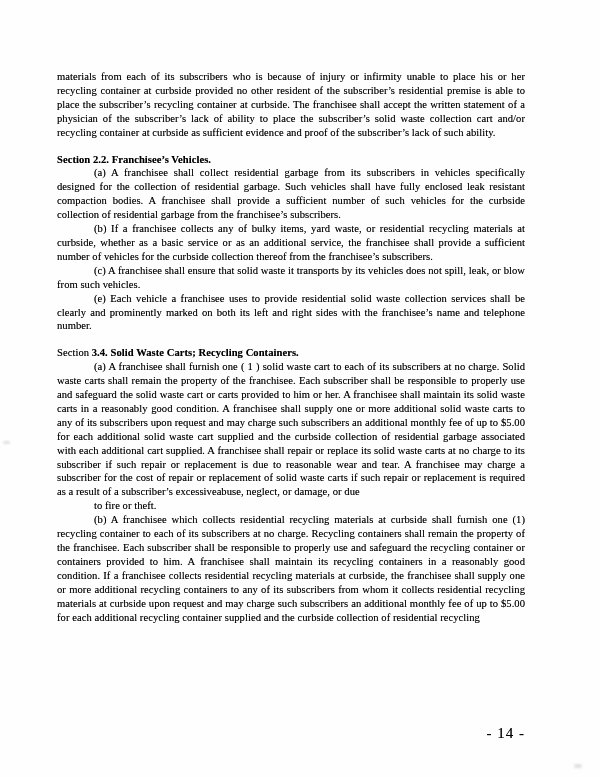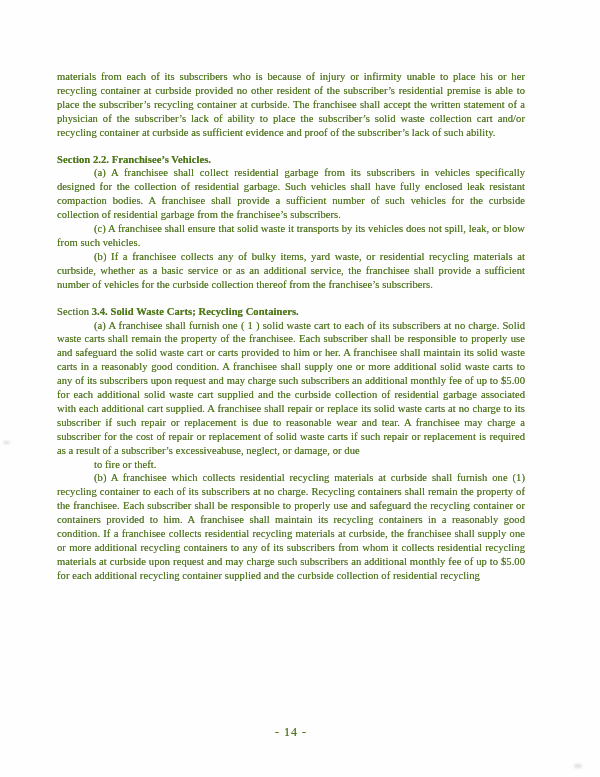--- a/index.html
+++ b/index.html
@@ -7,21 +7,21 @@
     padding: 0;
     background: #ffffff;
   }
   .page {
     position: relative;
     width: 600px;
     height: 777px;
     background: #fefefe;
     overflow: hidden;
     font-family: "Liberation Serif", "DejaVu Serif", serif;
-    color: #4d7c0f;
+    color: #000000;
   }
   .textblock {
     position: absolute;
     left: 57px;
     top: 70px;
     width: 468px;
     font-size: 10.6px;
     line-height: 13.9px;
     text-align: justify;
     letter-spacing: 0.04px;
@@ -46,22 +46,22 @@
     margin-top: 47px;
   }
   .tail {
     display: block;
   }
   .pagenum {
     position: absolute;
     left: 57px;
     top: 725px;
     width: 468px;
-    text-align: center;
-    font-size: 12px;
+    text-align: right;
+    font-size: 15px;
     letter-spacing: 1px;
     text-shadow: 0 0 0.6px rgba(35, 35, 35, 0.55);
   }
   .artifact {
     position: absolute;
     background: rgba(120, 120, 120, 0.22);
     border-radius: 2px;
     filter: blur(1px);
   }
   .artifact-left {
@@ -83,25 +83,26 @@
 <div class="page">
 
   <div class="textblock">
 
     <p class="para">materials from each of its subscribers who is because of injury or infirmity unable to place his or her recycling container at curbside provided no other resident of the subscriber’s residential premise is able to place the subscriber’s recycling container at curbside. The franchisee shall accept the written statement of a physician of the subscriber’s lack of ability to place the subscriber’s solid waste collection cart and/or recycling container at curbside as sufficient evidence and proof of the subscriber’s lack of such ability.</p>
 
     <p class="heading">Section 2.2. Franchisee’s Vehicles.</p>
 
     <p class="para indent">(a) A franchisee shall collect residential garbage from its subscribers in vehicles specifically designed for the collection of residential garbage. Such vehicles shall have fully enclosed leak resistant compaction bodies. A franchisee shall provide a sufficient number of such vehicles for the curbside collection of residential garbage from the franchisee’s subscribers.</p>
 
+    <p class="para indent">(b) If a franchisee collects any of bulky items, yard waste, or residential recycling materials at curbside, whether as a basic service or as an additional service, the franchisee shall provide a sufficient number of vehicles for the curbside collection thereof from the franchisee’s subscribers.</p>
+
     <p class="para indent">(c) A franchisee shall ensure that solid waste it transports by its vehicles does not spill, leak, or blow from such vehicles.</p>
 
-    <p class="para indent">(b) If a franchisee collects any of bulky items, yard waste, or residential recycling materials at curbside, whether as a basic service or as an additional service, the franchisee shall provide a sufficient number of vehicles for the curbside collection thereof from the franchisee’s subscribers.</p>
 
-
+    <p class="para indent">(e) Each vehicle a franchisee uses to provide residential solid waste collection services shall be clearly and prominently marked on both its left and right sides with the franchisee’s name and telephone number.</p>
 
     <p class="heading"><span class="normal-weight">Section </span><span>3.4. Solid Waste Carts; Recycling Containers.</span></p>
 
     <p class="para indent"><span>(a) A franchisee shall furnish one ( 1 ) solid waste cart to each of its subscribers at no charge. Solid waste carts shall remain the property of the franchisee. Each subscriber shall be responsible to properly use and safeguard the solid waste cart or carts provided to him or her. A franchisee shall maintain its solid waste carts in a reasonably good condition. A franchisee shall supply one or more additional solid waste carts to any of its subscribers upon request and may charge such subscribers an additional monthly fee of up to $5.00 for each additional solid waste cart supplied and the curbside collection of residential garbage associated with each additional cart supplied. A franchisee shall repair or replace its solid waste carts at no charge to its subscriber if such repair or replacement is due to reasonable wear and tear. A franchisee may charge a subscriber for the cost of repair or replacement of solid waste carts if such repair or replacement is required as a result of a subscriber’s excessiveabuse, neglect, or damage, or due</span><span class="tail">to fire or theft.</span></p>
 
     <p class="para indent">(b) A franchisee which collects residential recycling materials at curbside shall furnish one (1) recycling container to each of its subscribers at no charge. Recycling containers shall remain the property of the franchisee. Each subscriber shall be responsible to properly use and safeguard the recycling container or containers provided to him. A franchisee shall maintain its recycling containers in a reasonably good condition.  If a franchisee collects residential recycling materials at curbside, the franchisee shall supply one or more additional recycling containers to any of its subscribers from whom it collects residential recycling materials at curbside upon request and may charge such subscribers an additional monthly fee of up to $5.00 for each additional recycling container supplied and the curbside collection of residential recycling</p>
 
   </div>
 
   <div class="pagenum">- 14 -</div>

